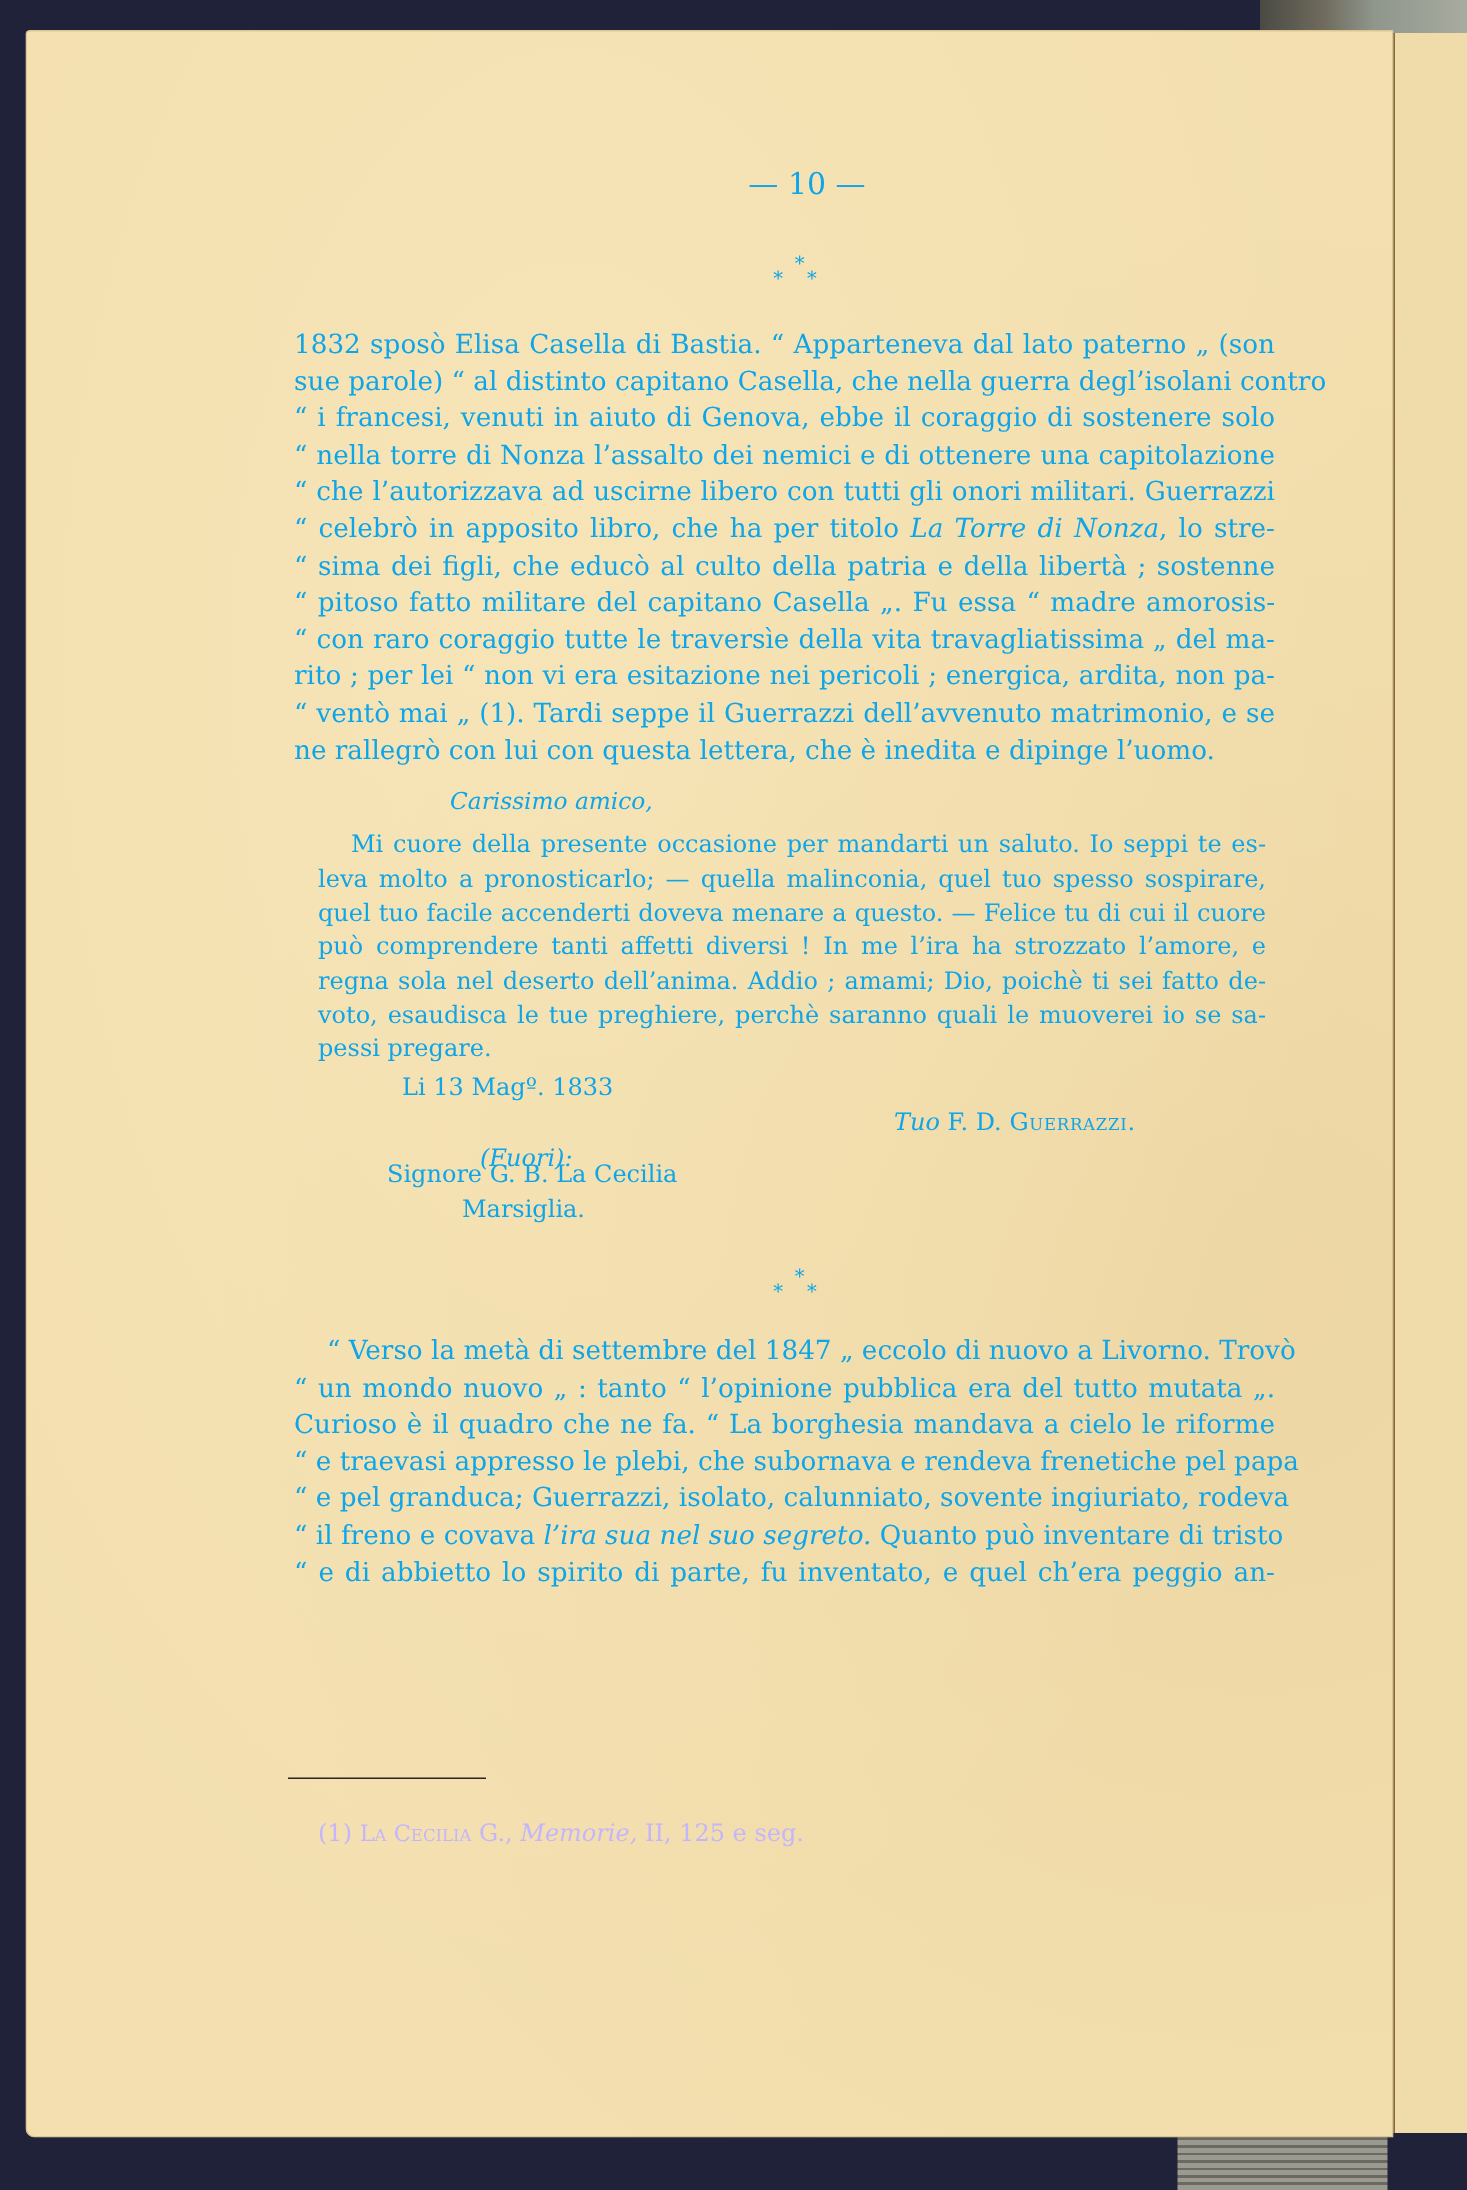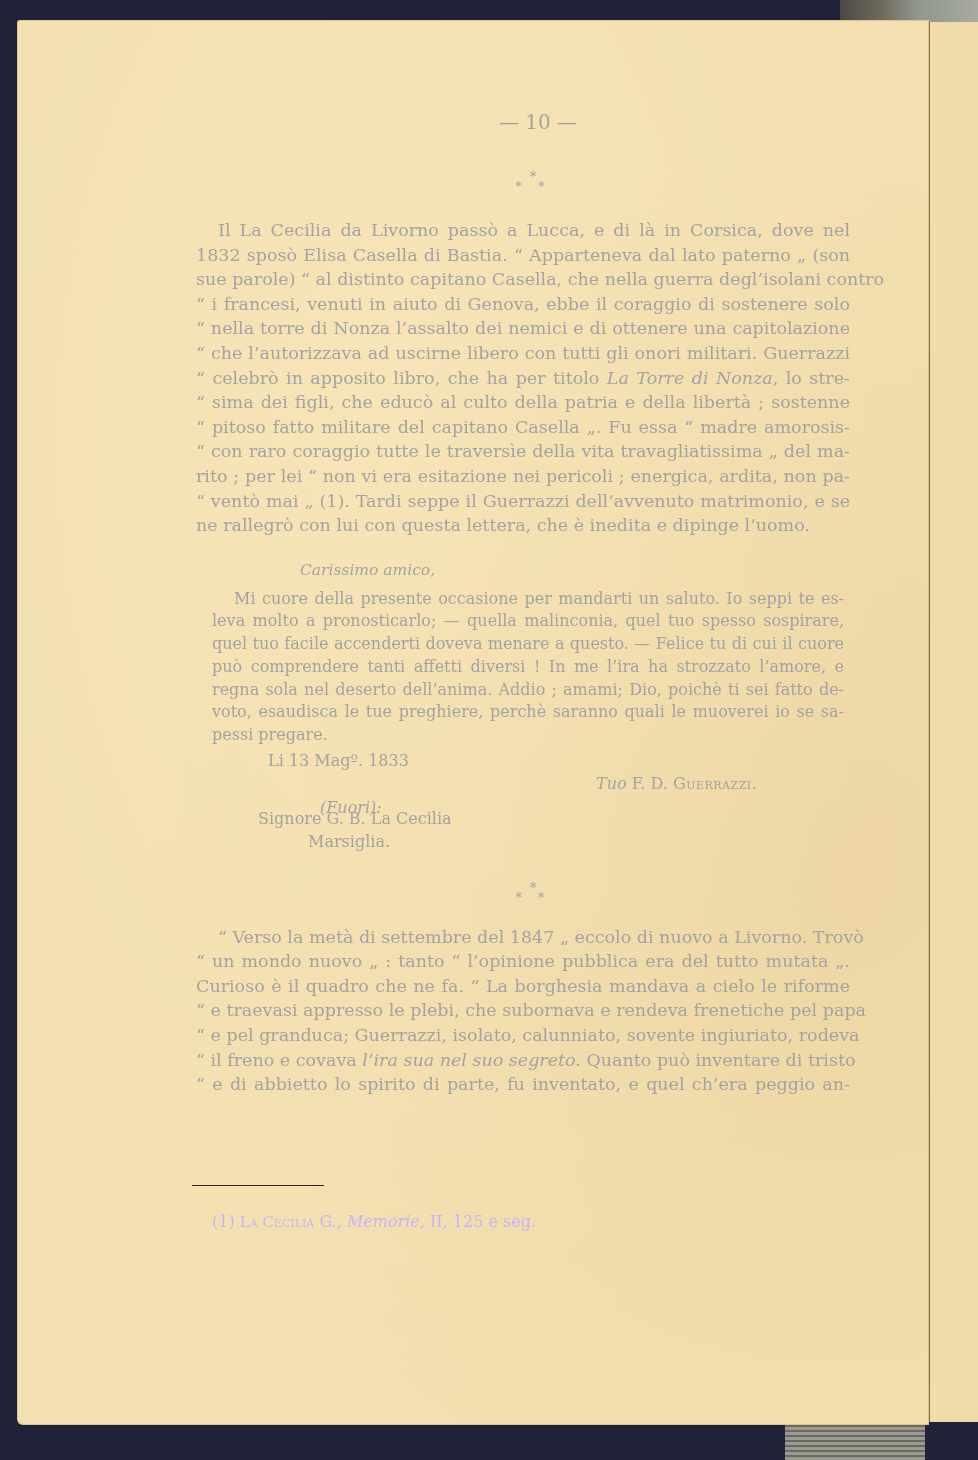--- a/index.html
+++ b/index.html
@@ -42,21 +42,21 @@
       left: 929px; top: 22px;
       width: 49px; height: 1400px;
       background: #f0dcaa;
       border-left: 1px solid #8a6a34;
     }
     .content {
       position: absolute;
       left: 196px;
       top: 110px;
       width: 654px;
-      color: #a3a3a3;
+      color: #0ea5e9;
       font-size: 17.5px;
       line-height: 24.6px;
     }
     .page-number {
       text-align: center;
       font-size: 20px;
       margin-left: 30px;
       height: 30px;
     }
     .asterism {
@@ -85,21 +85,21 @@
     .letter {
       font-size: 16px;
       line-height: 22.7px;
       margin-left: 16px;
       width: 632px;
     }
     .salutation {
       font-style: italic;
       font-size: 15.5px;
       margin-left: 104px;
-      margin-top: 20px;
+      margin-top: 9px;
       height: 30px;
     }
     em { font-style: italic; }
     .sc {
       font-variant: small-caps;
     }
     .closing {
       position: relative;
       height: 110px;
       font-size: 16px;
@@ -139,21 +139,20 @@
 
 <div class="content">
   <div class="page-number">— 10 —</div>
 
   <div class="asterism" style="margin-top:32px; margin-bottom:26px;">
     <span class="a1">*</span>
     <span class="a2">* *</span>
   </div>
 
   <div class="para">
-    <span class="line indent">Il La Cecilia da Livorno passò a Lucca, e di là in Corsica, dove nel</span>
     <span class="line">1832 sposò Elisa Casella di Bastia. “ Apparteneva dal lato paterno „ (son</span>
     <span class="line">sue parole) “ al distinto capitano Casella, che nella guerra degl’isolani contro</span>
     <span class="line">“ i francesi, venuti in aiuto di Genova, ebbe il coraggio di sostenere solo</span>
     <span class="line">“ nella torre di Nonza l’assalto dei nemici e di ottenere una capitolazione</span>
     <span class="line">“ che l’autorizzava ad uscirne libero con tutti gli onori militari. Guerrazzi</span>
     <span class="line"><span>“ celebrò in apposito libro, che ha per titolo </span><em>La Torre di Nonza</em><span>, lo stre-</span></span>
     <span class="line">“ sima dei figli, che educò al culto della patria e della libertà ; sostenne</span>
     <span class="line">“ pitoso fatto militare del capitano Casella „. Fu essa “ madre amorosis-</span>
     <span class="line">“ con raro coraggio tutte le traversìe della vita travagliatissima „ del ma-</span>
     <span class="line">rito ; per lei “ non vi era esitazione nei pericoli ; energica, ardita, non pa-</span>

